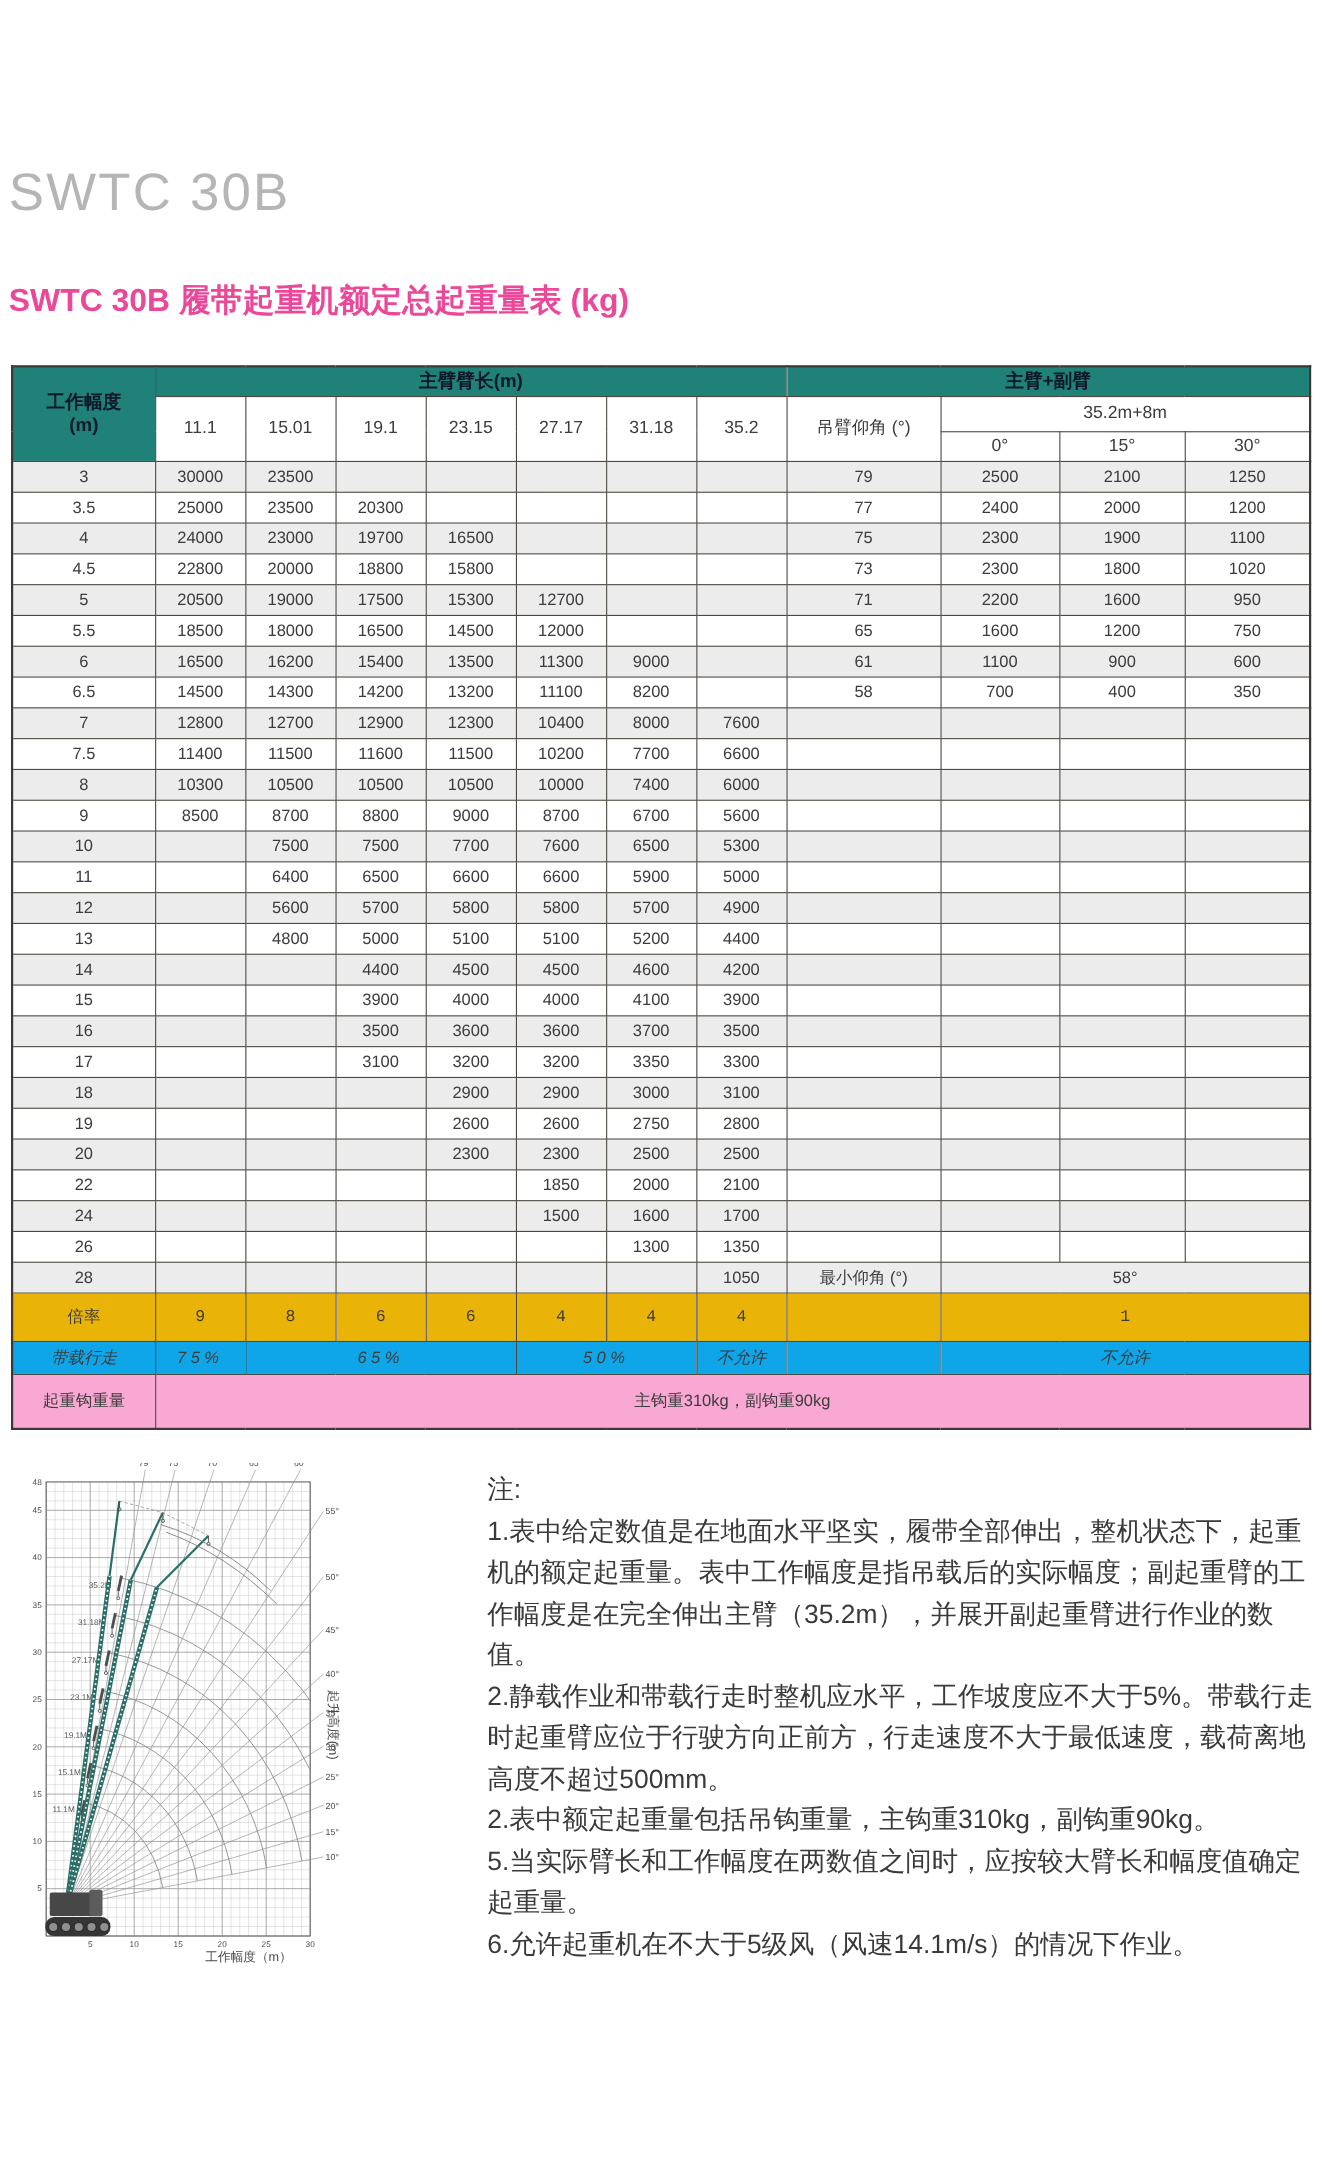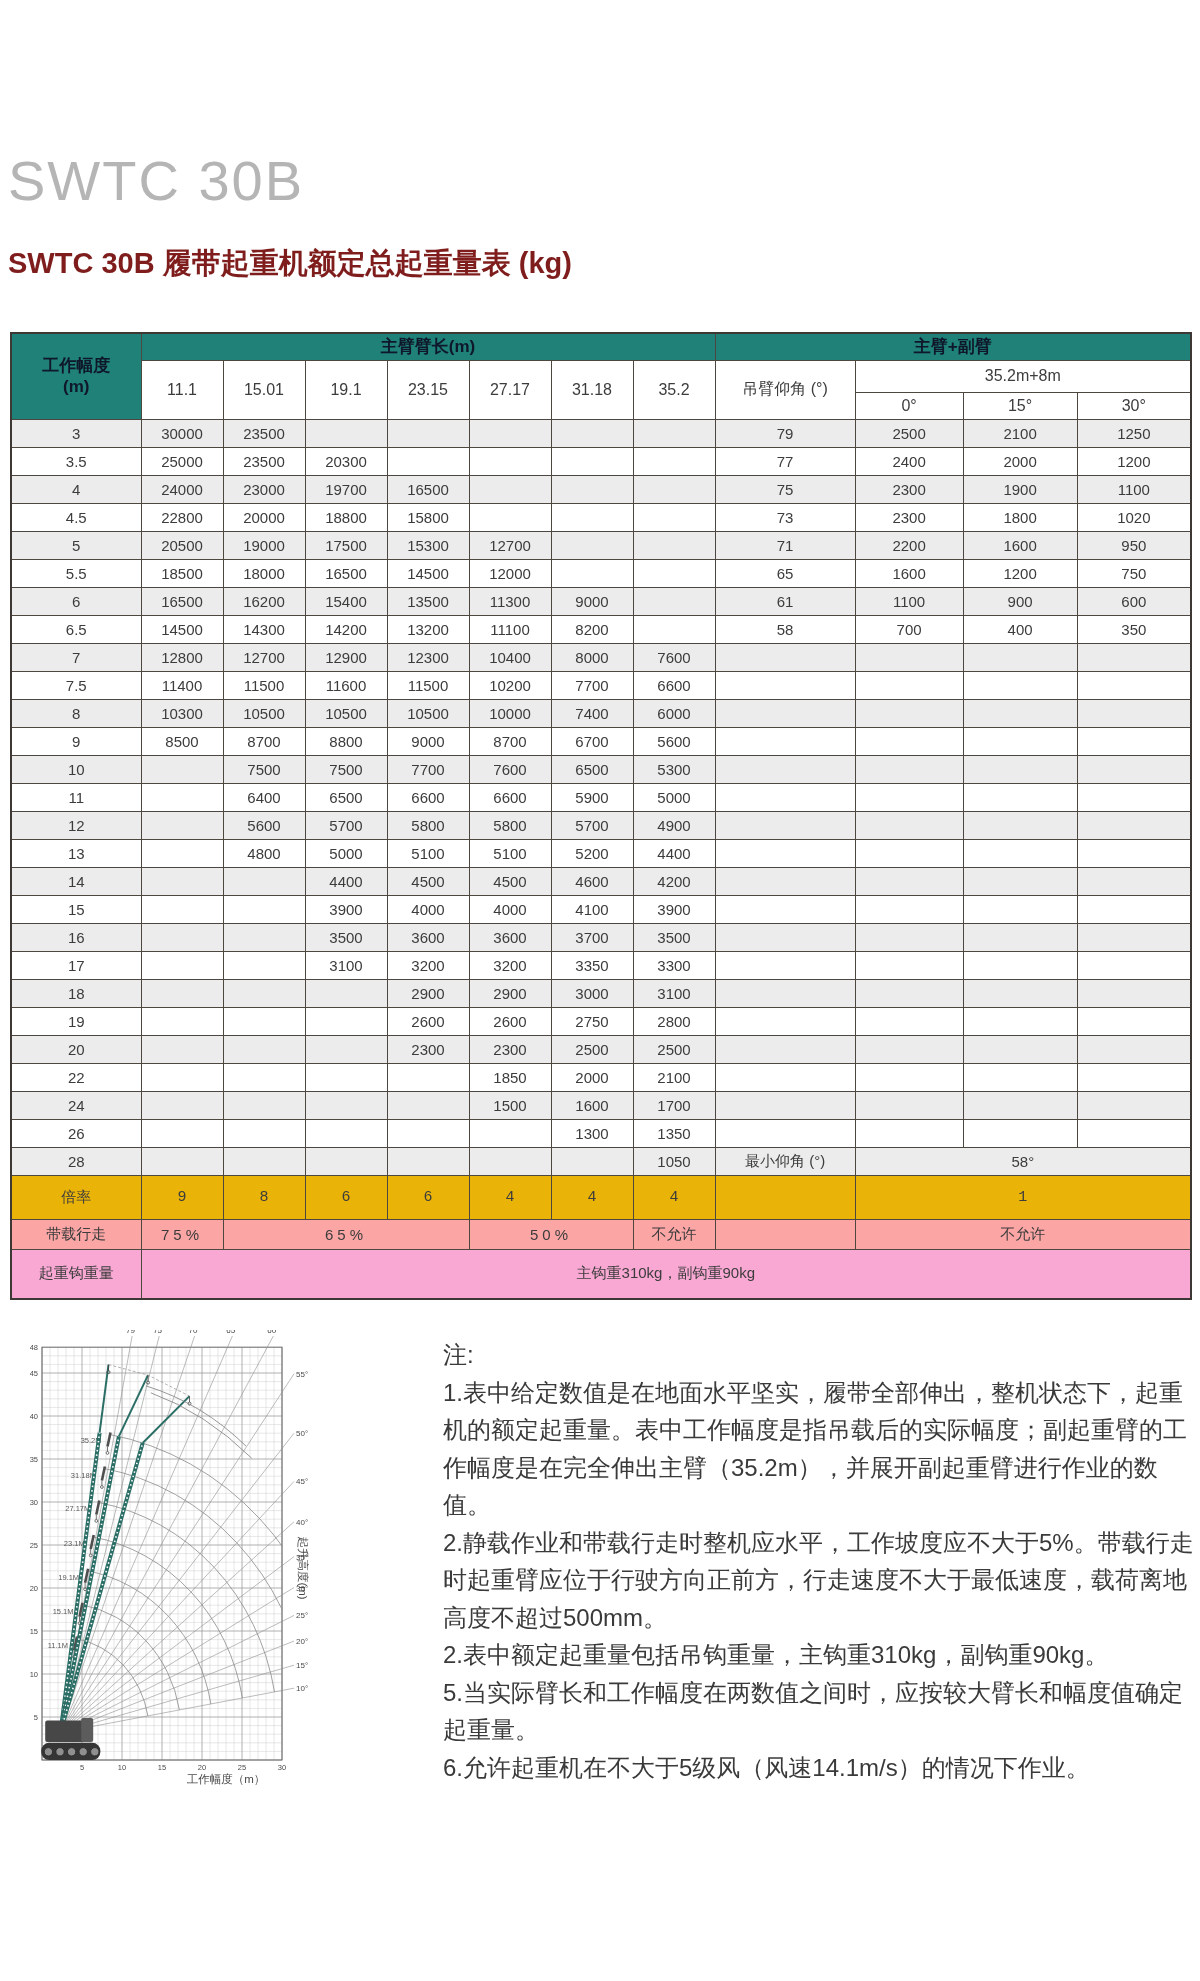--- a/index.html
+++ b/index.html
@@ -1,37 +1,37 @@
 <!DOCTYPE html>
 <html><head>
 <meta charset="utf-8">
 <style>
   html,body{margin:0;padding:0;}
   body{width:1200px;height:1981px;background:#ffffff;position:relative;
        font-family:"Liberation Sans","DejaVu Sans",sans-serif;color:#3c3c3c;}
   .page{position:absolute;inset:0;overflow:hidden;}
 
-  .brand{position:absolute;left:8px;top:148px;font-size:56px;font-weight:500;
+  .brand{position:absolute;left:8px;top:148px;font-size:48px;font-weight:500;
          color:#b5b5b5;letter-spacing:2px;}
-  .subtitle{position:absolute;left:8px;top:244px;font-size:29px;font-weight:700;color:#7f1d1d;margin:0;}
+  .subtitle{position:absolute;left:8px;top:254px;font-size:29px;font-weight:700;color:#ec4899;margin:0;}
 
   table.cap{position:absolute;left:10px;top:332px;width:1180px;border-collapse:collapse;
             table-layout:fixed;font-size:15px;color:#3c3c3c;}
   table.cap{border:2px solid #3d3833;}
   table.cap th,table.cap td{border:1.6px solid #4d4740;padding:0;text-align:center;vertical-align:middle;
             overflow:hidden;white-space:nowrap;}
   thead tr.g1{height:27px;}
   thead tr.g2 th{height:31px;}
   thead tr.g3 th{height:26px;}
   th.green{background:#1f8177;color:#0f172a;font-weight:700;font-size:17px;}
   thead th.sub{background:#ffffff;font-weight:400;font-size:16px;}
   #cap-body tr{height:28px;}
   #cap-body tr:nth-child(odd){background:#ececec;}
   tbody.foot tr.w{background:#eab308;height:44px;font-family:Liberation Mono, monospace;}
-  tbody.foot tr.s{background:#fca5a5;height:30px;}
+  tbody.foot tr.s{background:#0ea5e9;height:30px;font-style:italic;}
   tbody.foot tr.tall{background:#f9a8d4;height:50px;}
   td.sp{letter-spacing:4px;}
   .radius-head-line{display:block;line-height:1.25;}
 
   figure.chart{position:absolute;left:12px;top:1330px;width:380px;margin:0;}
   svg{display:block;}
   svg text{font-family:"Liberation Sans","DejaVu Sans",sans-serif;}
   .chart-caption{position:absolute;left:2px;top:1800px;font-size:22px;font-weight:700;color:#3a3a3a;}
 
   .notes{position:absolute;left:443px;top:1336px;width:757px;font-size:24px;

